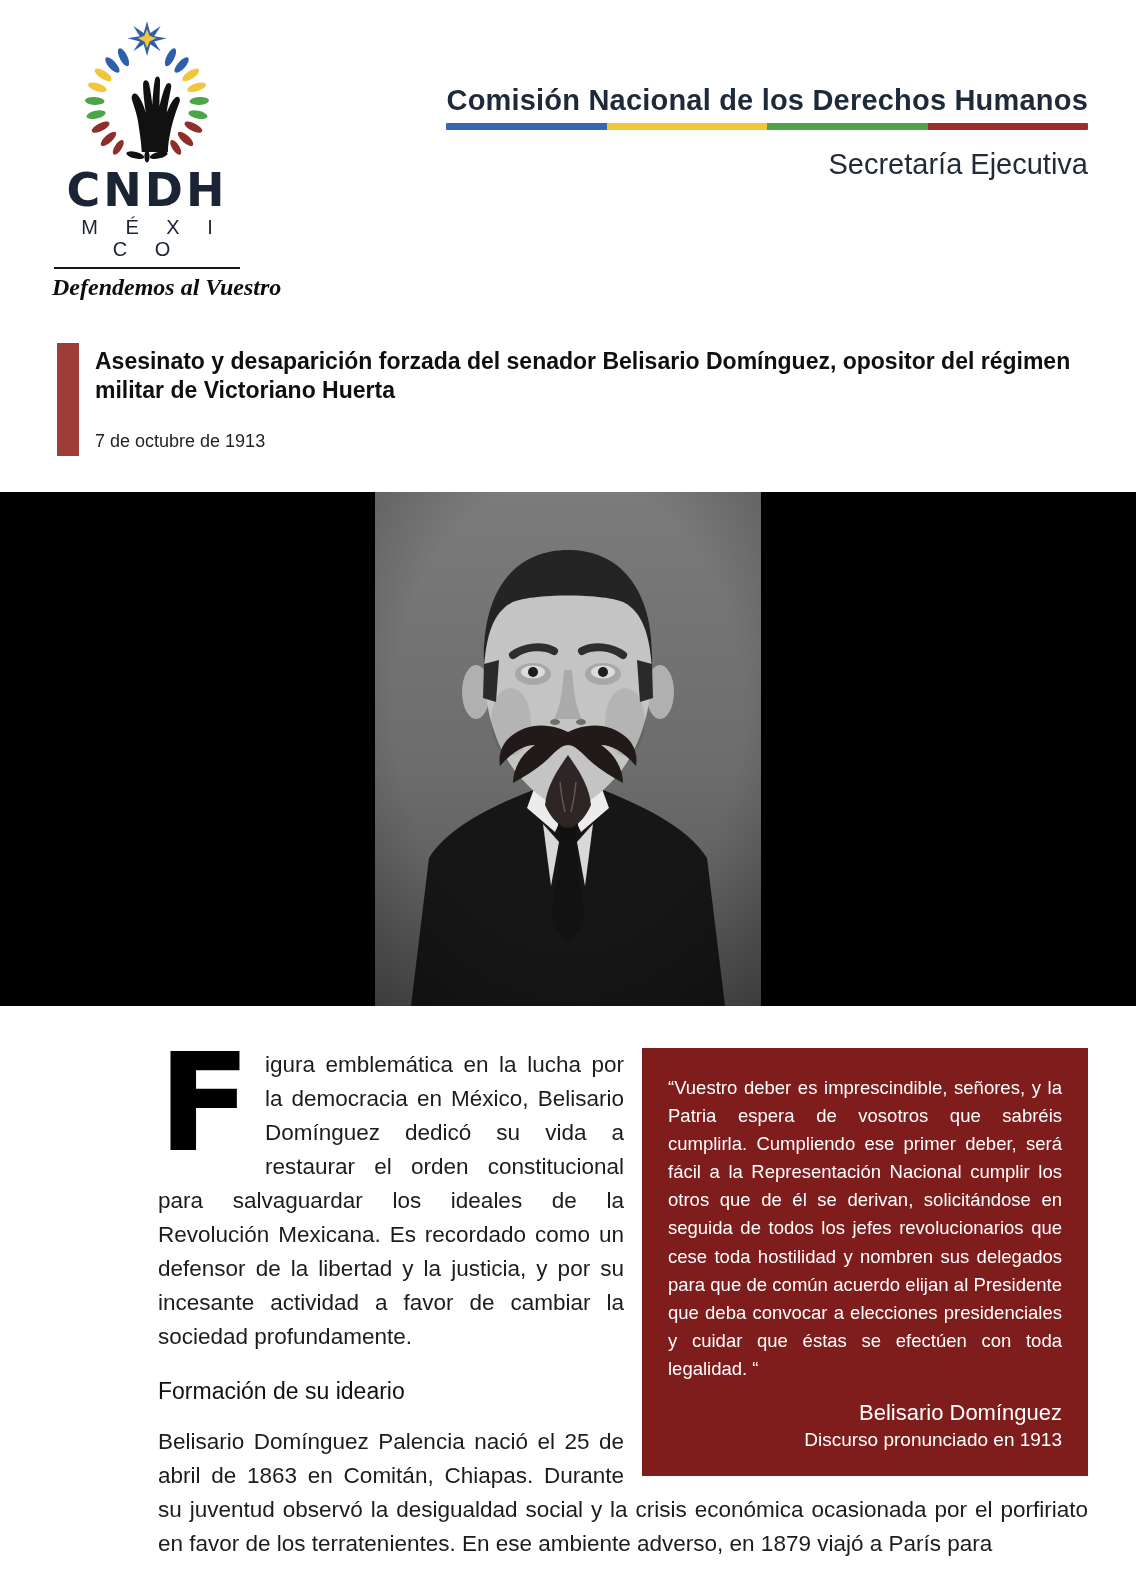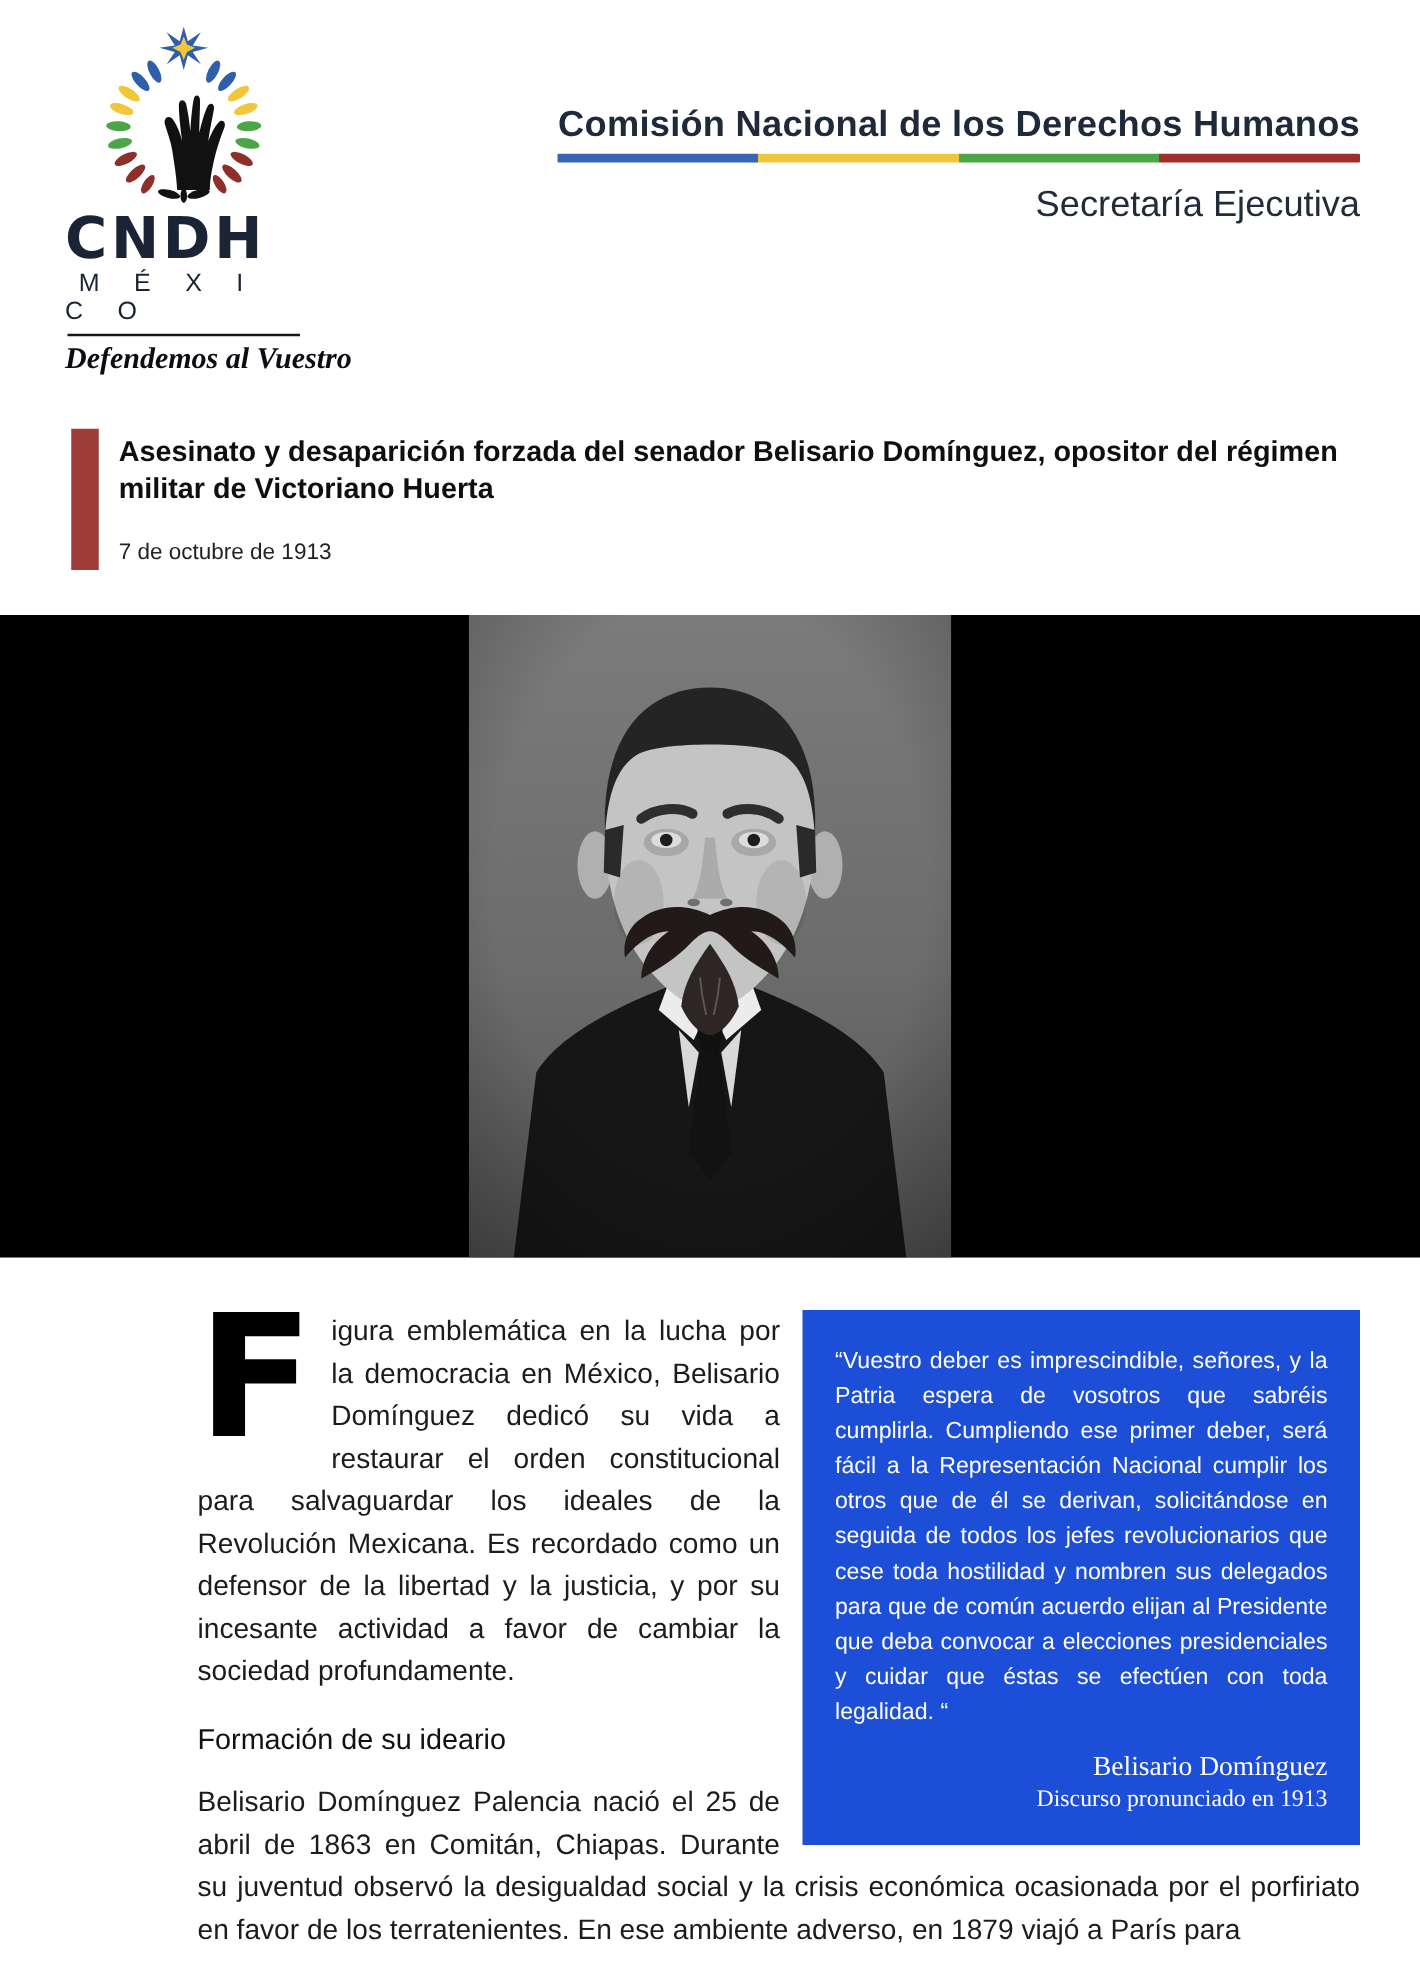--- a/index.html
+++ b/index.html
@@ -4,21 +4,21 @@
 <style>
   * { margin:0; padding:0; box-sizing:border-box; }
   html,body { background:#ffffff; }
   body {
     width:1136px; height:1572px; position:relative; overflow:hidden;
     font-family:"Liberation Sans", sans-serif; color:#1c1c1c;
   }
 
   
   .header { display:flex; align-items:flex-start; padding-top:20px; }
-  .logo { width:190px; margin-left:52px; }
+  .logo { width:190px; margin-left:52px; text-align:center; }
   .logo svg { display:block; margin:0 auto; }
   .logo-acronym {
     font-weight:bold; font-size:46px; letter-spacing:3px; color:#1b2435;
     font-family:"DejaVu Sans", sans-serif; line-height:1; margin-top:2px;
   }
   .logo-country {
     font-size:20px; letter-spacing:11px; color:#1b2435; margin-top:3px;
     text-indent:11px; line-height:1.1;
   }
   .logo-rule { border-top:2px solid #14161c; margin:7px 2px 5px; }
@@ -44,21 +44,21 @@
   .hero { margin-top:36px; height:514px; background:#000; display:flex; justify-content:center; }
   .hero svg { display:block; height:514px; }
 
   
   .content { margin:42px 48px 0 158px; }
   .quote-box {
     float:right; width:446px; margin-left:18px; margin-bottom:10px;
     background:#8e3431; color:#ffffff; padding:26px 26px 24px 26px;
   }
   .quote-text { font-size:18.5px; line-height:1.52; text-align:justify; }
-  .quote-attrib { text-align:right; margin-top:16px; line-height:1.3;font-family:Liberation Serif, serif; }
+  .quote-attrib { text-align:right; margin-top:16px; line-height:1.3; }
   .quote-author { font-size:22px; }
   .quote-source { font-size:19px; }
 
   .lead { font-size:22.5px; line-height:34px; text-align:justify; color:#1c1c1c; }
   .dropcap {
     float:left; font-family:"DejaVu Sans", sans-serif; font-weight:bold;
     font-size:136px; line-height:0.76; margin:4px 14px 0 0; color:#000;
   }
   .section-heading { font-size:23px; font-weight:normal; color:#111; margin:24px 0 20px; }
   .body-par { font-size:22.5px; line-height:34px; text-align:justify; color:#1c1c1c; }
@@ -204,21 +204,21 @@
       C200 336 210 327 216 313 C214 294 205 280 193 263 Z"></path>
     <path d="M185 290 C186 302 188 312 190 320" stroke="#8a8a8a" stroke-width="1.5" opacity="0.5" fill="none"></path>
     <path d="M201 290 C200 302 198 312 196 320" stroke="#8a8a8a" stroke-width="1.5" opacity="0.5" fill="none"></path>
 
     <rect width="386" height="514" fill="url(#vig)"></rect>
   </svg>
 </div>
 
 <div class="content">
 
-  <aside class="quote-box" style="background: #1d4ed8;">
+  <aside class="quote-box" style="background: #7f1d1d;">
     <div class="quote-text">“Vuestro deber es imprescindible, señores, y la Patria espera de vosotros que sabréis cumplirla. Cumpliendo ese primer deber, será fácil a la Representación Nacional cumplir los otros que de él se derivan, solicitándose en seguida de todos los jefes revolucionarios que cese toda hostilidad y nombren sus delegados para que de común acuerdo elijan al Presidente que deba convocar a elecciones presidenciales y cuidar que éstas se efectúen con toda legalidad. “</div>
     <div class="quote-attrib">
       <div class="quote-author">Belisario Domínguez</div>
       <div class="quote-source">Discurso pronunciado en 1913</div>
     </div>
   </aside>
 
   <p class="lead"><span class="dropcap">F</span><span>igura emblemática en la lucha por la democracia en México, Belisario Domínguez dedicó su vida a restaurar el orden constitucional para salvaguardar los ideales de la Revolución Mexicana. Es recordado como un defensor de la libertad y la justicia, y por su incesante actividad a favor de cambiar la sociedad profundamente.</span></p>
 
   <h3 class="section-heading">Formación de su ideario</h3>

